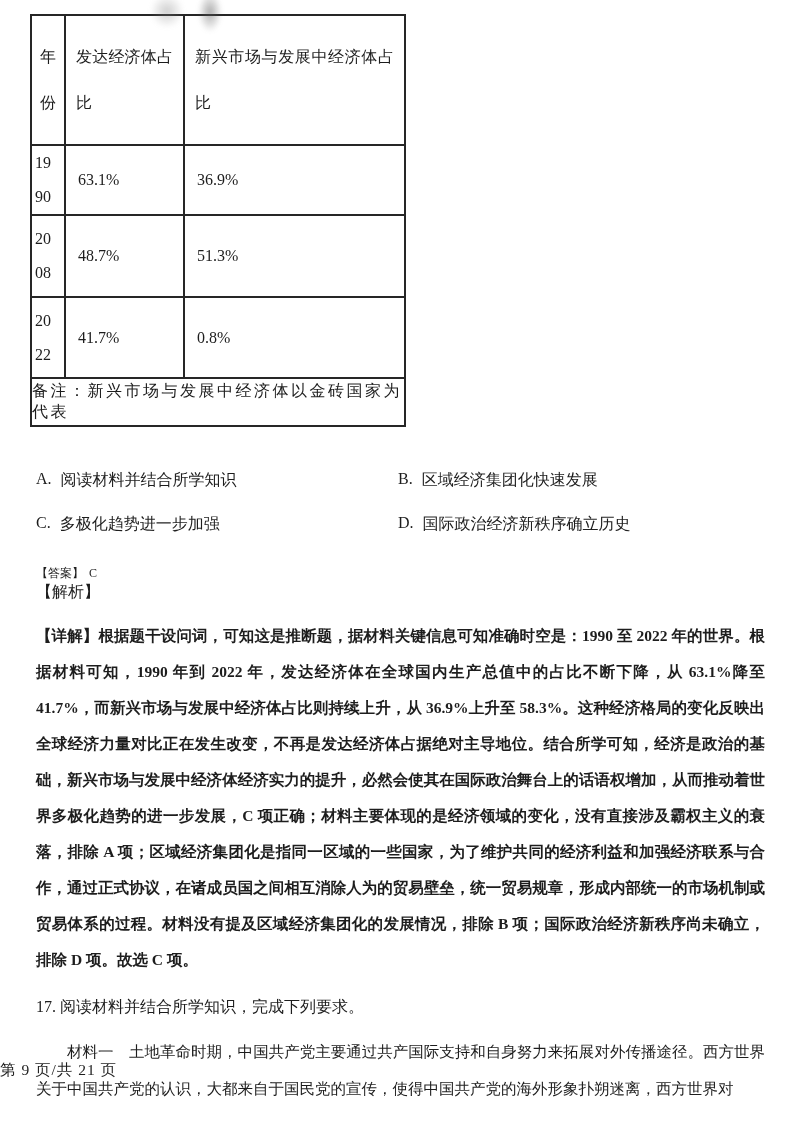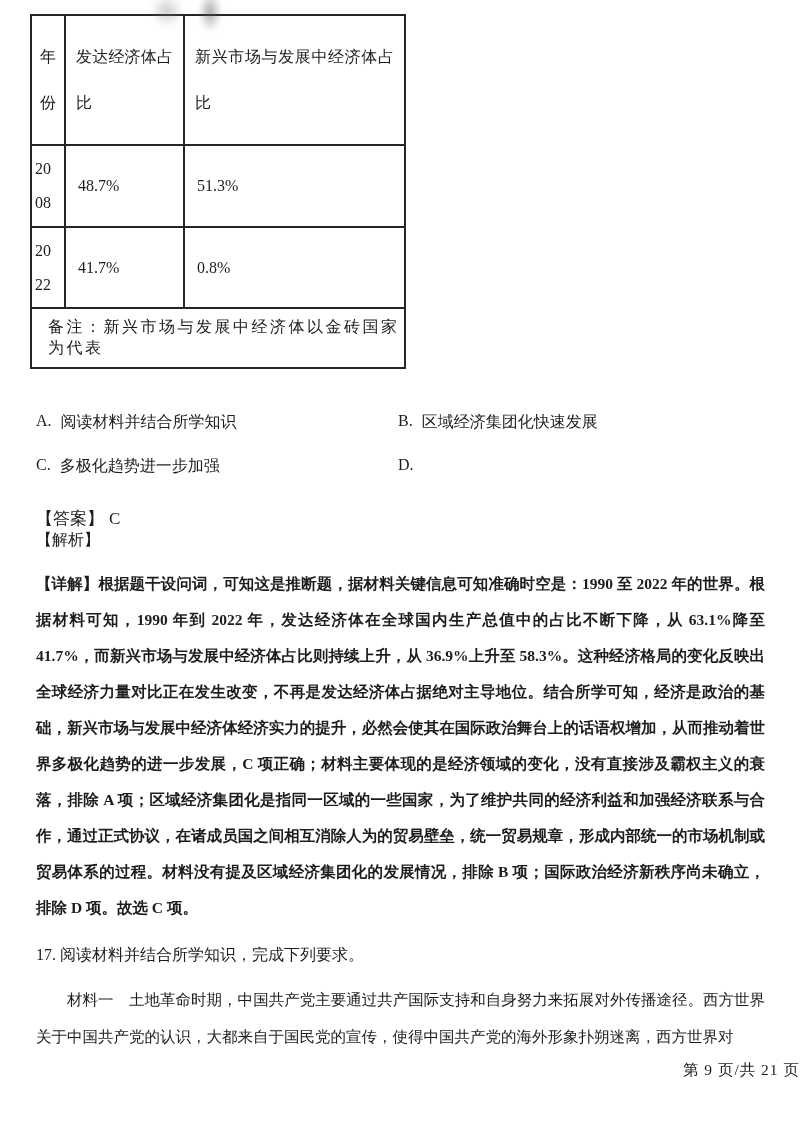--- a/index.html
+++ b/index.html
@@ -49,32 +49,32 @@
   tr.hdr th.year-h { padding: 0 4px; text-align: center; }
   .hline { line-height: 46px; }
   .hjust { text-align: justify; text-align-last: justify; }
   tr.r1 td { height: 70px; }
   tr.r2 td { height: 82px; }
   tr.r3 td { height: 81px; }
   td.year { text-align: center; padding: 0 3px; }
   td.year div { line-height: 34px; }
   td.pct { padding-left: 12px; }
   tr.note-row td {
-    height: 60px; padding-left: 16px;
+    height: 48px; padding-left: 0;
     letter-spacing: 2.5px;
   }
 
   
   .options { margin-top: 43px; font-size: 16px; }
   .option-row { display: flex; }
   .option-row + .option-row { margin-top: 23px; }
   .option { display: flex; }
   .option-a-slot { width: 362px; }
   .opt-label { margin-right: 9px; }
-  .answer-line { margin-top: 30px; font-size: 17px; }
+  .answer-line { margin-top: 30px; font-size: 12px; }
   .answer-line .ans { margin-left: 5px; font-family: "Liberation Serif", "DejaVu Serif", serif; }
   .analysis-line { font-size: 16px; }
   p.detail {
     margin-top: 15px;
     font-size: 15.5px;
     line-height: 36px;
     text-align: justify;
     text-justify: inter-ideograph;
     font-weight: bold;
   }
@@ -92,21 +92,21 @@
     font-size: 15.5px;
     line-height: 36.5px;
     text-indent: 2em;
     text-align: justify;
     text-justify: inter-ideograph;
   }
 
   .footer {
     position: absolute;
     left: 0; right: 0; top: 1060px;
-    text-align: right;
+    text-align: left;
     font-size: 15.5px;
     letter-spacing: 1px;
   }
 </style>
 </head>
 <body>
 
 <div class="page">
   <div class="artifact artifact-1"></div>
   <div class="artifact artifact-2"></div>
@@ -127,20 +127,28 @@
           </th>
           <th>
             <div class="hline hjust">发达经济体占</div>
             <div class="hline">比</div>
           </th>
           <th>
             <div class="hline hjust">新兴市场与发展中经济体占</div>
             <div class="hline">比</div>
           </th>
         </tr>
+        <tr class="r1">
+          <td class="year">
+            <div>19</div>
+            <div>90</div>
+          </td>
+          <td class="pct">63.1%</td>
+          <td class="pct">36.9%</td>
+        </tr>
         <tr class="r2">
           <td class="year">
             <div>20</div>
             <div>08</div>
           </td>
           <td class="pct">48.7%</td>
           <td class="pct">51.3%</td>
         </tr>
         <tr class="r3">
           <td class="year">
@@ -167,20 +175,21 @@
           <span>区域经济集团化快速发展</span>
         </div>
       </div>
       <div class="option-row">
         <div class="option option-a-slot">
           <span class="opt-label">C.</span>
           <span>多极化趋势进一步加强</span>
         </div>
         <div class="option">
           <span class="opt-label">D.</span>
+          <span>国际政治经济新秩序确立历史</span>
         </div>
       </div>
     </div>
 
     <div class="answer-line">
       <span>【答案】</span><span class="ans">C</span>
     </div>
 
     <div class="analysis-line">【解析】</div>
 

